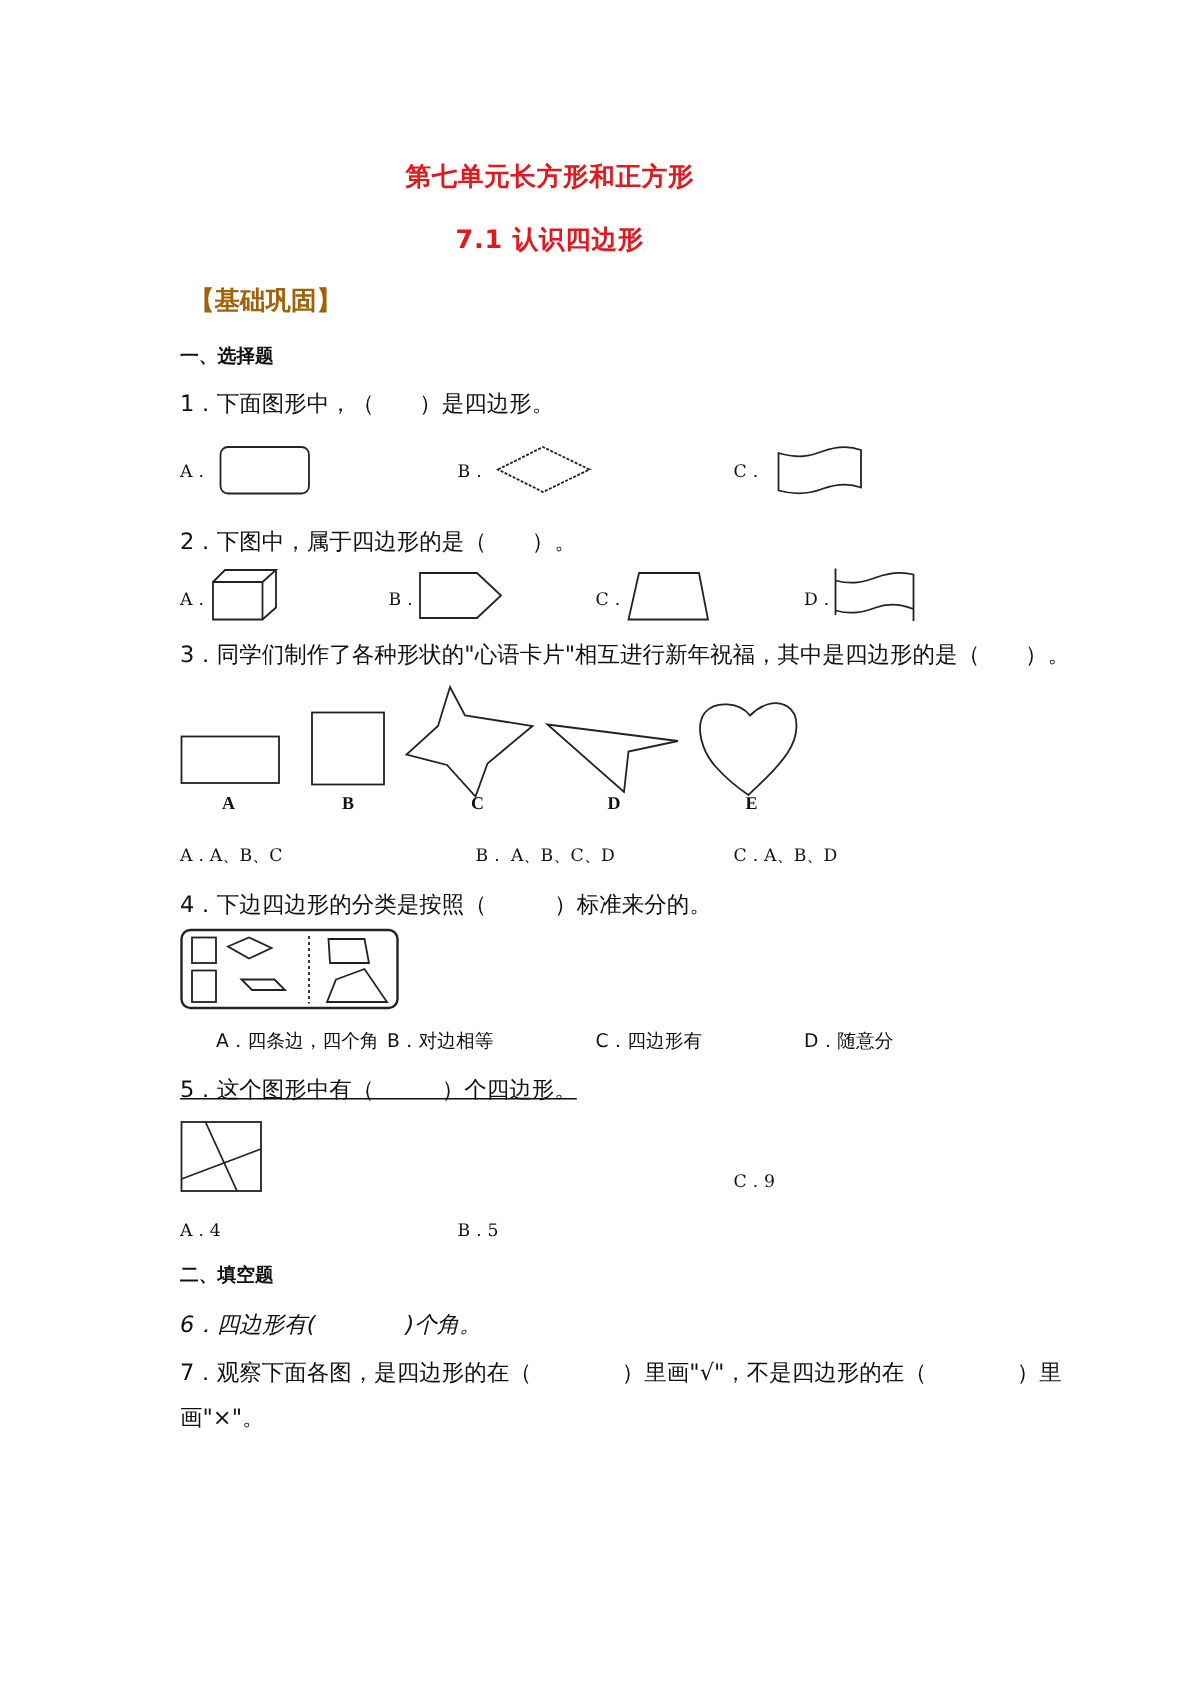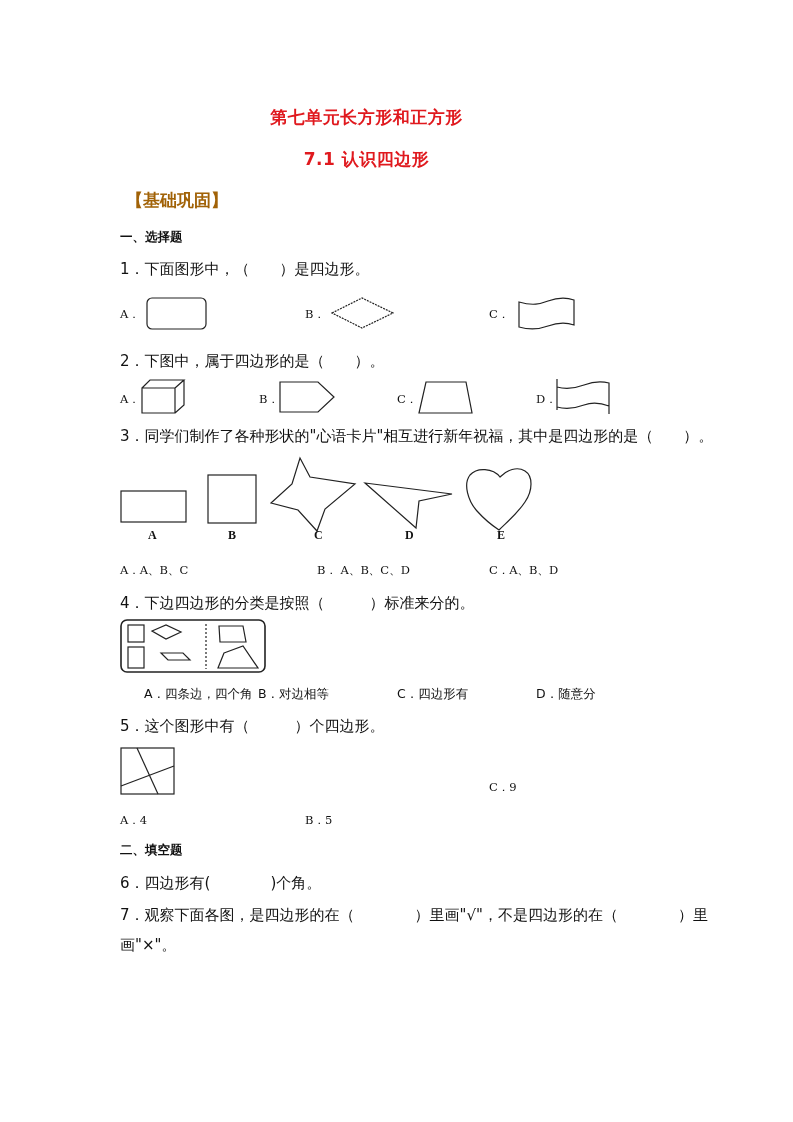--- a/index.html
+++ b/index.html
@@ -91,28 +91,28 @@
   <polygon points="41,34 63,34 70,41 48,41"></polygon>
   <line x1="86" y1="5" x2="86" y2="50" stroke-dasharray="2,2"></line>
   <polygon points="99,7 123,7 126,23 100,23"></polygon>
   <polygon points="104,34 123,27 138,49 98,49"></polygon>
 </svg>
 <div class="abs optcn" style="top:686px; left:120px;margin-left:24px;">A．四条边，四个角</div>
 <div class="abs optcn" style="top:686px; left:258px;">B．对边相等</div>
 <div class="abs optcn" style="top:686px; left:397px;">C．四边形有</div>
 <div class="abs optcn" style="top:686px; left:536px;">D．随意分</div>
 
-<div class="abs q" style="top:717px; left:120px;">5．这个图形中有（　　　）个四边形。</div>
+<div class="abs q" style="top:717px; left:120px;text-decoration:underline;">5．这个图形中有（　　　）个四边形。</div>
 <svg style="left:120px; top:747px;" width="56" height="50">
   <rect x="1" y="1" width="53" height="46"></rect>
   <line x1="17" y1="1" x2="38" y2="47"></line>
   <line x1="1" y1="39" x2="54" y2="19"></line>
 </svg>
 <div class="abs opt" style="top:813px; left:120px;">A．4</div>
 <div class="abs opt" style="top:813px; left:305px;">B．5</div>
 <div class="abs opt" style="top:780px; left:489px;">C．9</div>
 
 <div class="abs section" style="top:842px; left:120px;">二、填空题</div>
 
-<div class="abs q" style="top:874px; left:120px;">6．四边形有(　　　　)个角。</div>
+<div class="abs q" style="top:874px; left:120px;font-style:italic;">6．四边形有(　　　　)个角。</div>
 
 <div class="abs q" style="top:906px; left:120px;">7．观察下面各图，是四边形的在（　　　　）里画"√"，不是四边形的在（　　　　）里</div>
 <div class="abs q" style="top:936px; left:120px;">画"×"。</div>
 
 </body></html>

